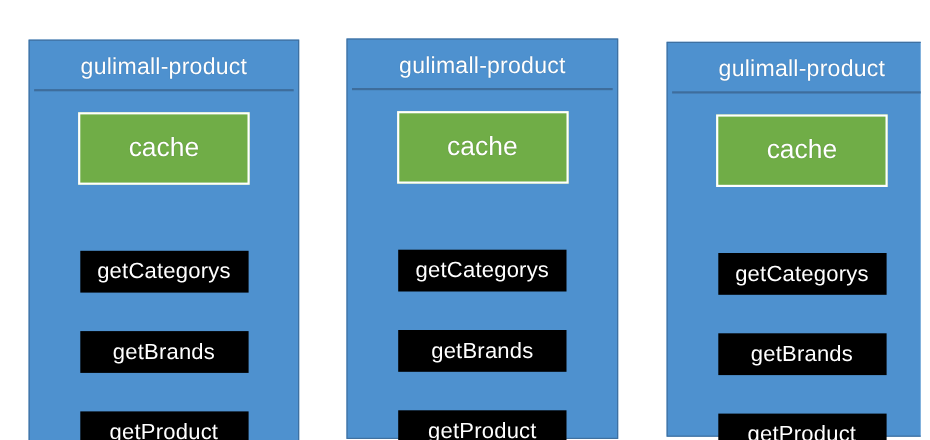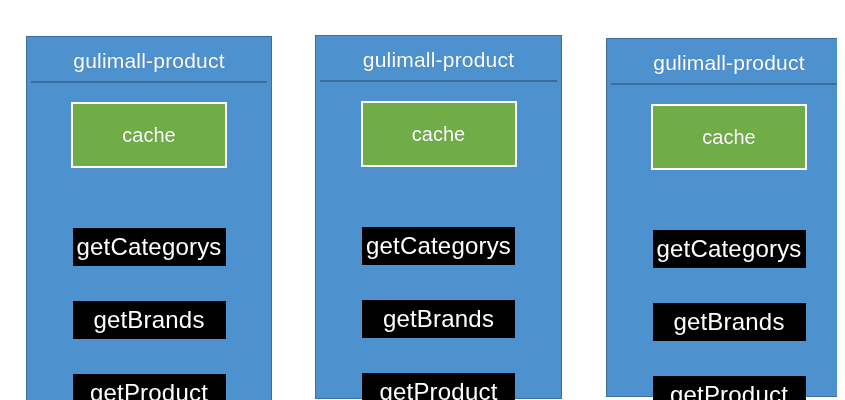--- a/index.html
+++ b/index.html
@@ -44,39 +44,39 @@
   .cache-box {
     width: 156px;
     height: 66px;
     margin: 19px auto 0 auto;
     background: var(--cache-fill);
     border: 2px solid var(--cache-border);
     display: flex;
     align-items: center;
     justify-content: center;
     color: var(--text-light);
-    font-size: 20px;
+    font-size: 24px;
     text-shadow: 0 0 1px rgba(0,0,0,0.25);
   }
   .methods {
     margin-top: 56px;
     display: flex;
     flex-direction: column;
     align-items: center;
     row-gap: 27px;
   }
   .method-box {
     width: 153px;
     height: 38px;
     background: var(--method-fill);
     display: flex;
     align-items: center;
     justify-content: center;
     color: var(--text-light);
-    font-size: 24px;
+    font-size: 20px;
     letter-spacing: 0.2px;
   }
 </style>
 </head>
 <body>
 
 <div class="canvas">
 
   <section class="panel p1">
     <header class="panel-title">gulimall-product</header>

